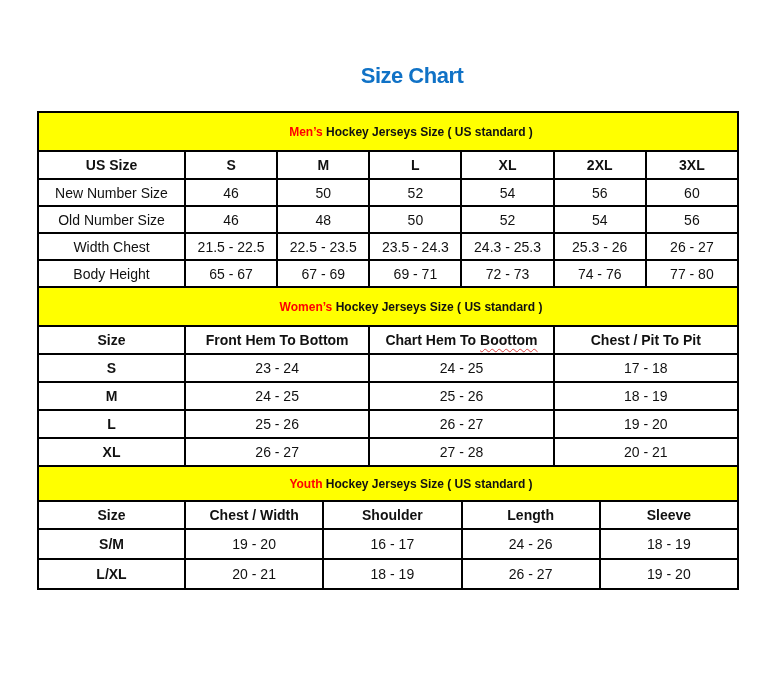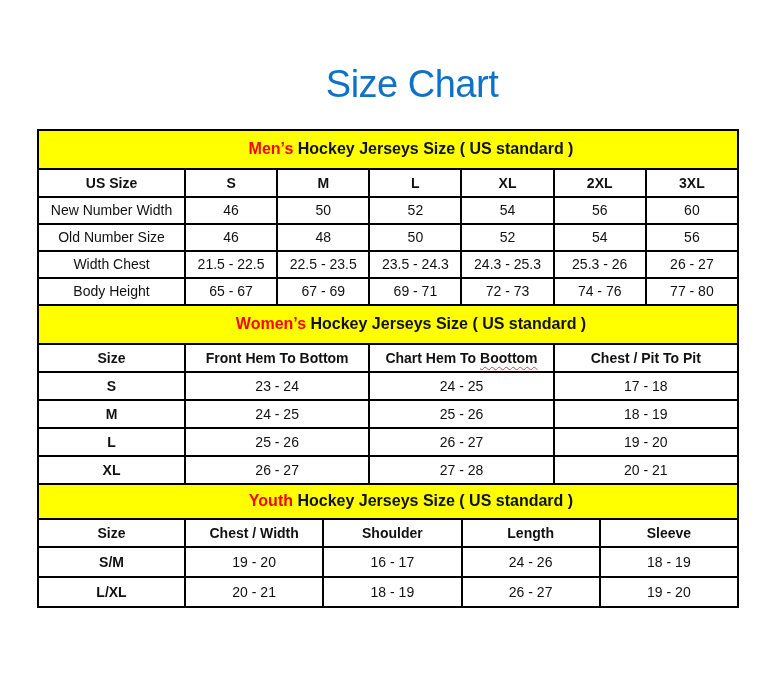--- a/index.html
+++ b/index.html
@@ -13,22 +13,22 @@
     position: relative;
     width: 776px;
     height: 692px;
     background: #ffffff;
     overflow: hidden;
   }
   .page-title {
     padding-top: 64px;
     text-align: center;
     color: #1072C6;
-    font-size: 38px;
-    font-weight: 400;
+    font-size: 22px;
+    font-weight: 700;
     letter-spacing: -0.5px;
     line-height: 1.1;
     padding-left: 48px;
   }
   .chart-wrap {
     width: 702px;
     margin: 23px auto 0 auto;
   }
   table.tbl {
     width: 100%;
@@ -41,21 +41,21 @@
     text-align: center;
     vertical-align: middle;
     padding: 0 2px;
     font-size: 14px;
     overflow: hidden;
     white-space: nowrap;
   }
   tr.section td {
     background: #FFFF00;
     font-weight: 700;
-    font-size: 16px;
+    font-size: 12px;
     height: 37px;
     padding-left: 48px;
   }
   tr.section .em { color: #FF0000; }
   tr.head th {
     font-weight: 700;
     height: 26px;
   }
   .mens    tr.data td { height: 25px; }
   .womens  tr.data td { height: 26px; }
@@ -96,21 +96,21 @@
         <tr class="head">
           <th>US Size</th>
           <th>S</th>
           <th>M</th>
           <th>L</th>
           <th>XL</th>
           <th>2XL</th>
           <th>3XL</th>
         </tr>
         <tr class="data">
-          <td class="lbl">New Number Width</td>
+          <td class="lbl">New Number Size</td>
           <td>46</td>
           <td>50</td>
           <td>52</td>
           <td>54</td>
           <td>56</td>
           <td>60</td>
         </tr>
         <tr class="data">
           <td class="lbl">Old Number Size</td>
           <td>46</td>

